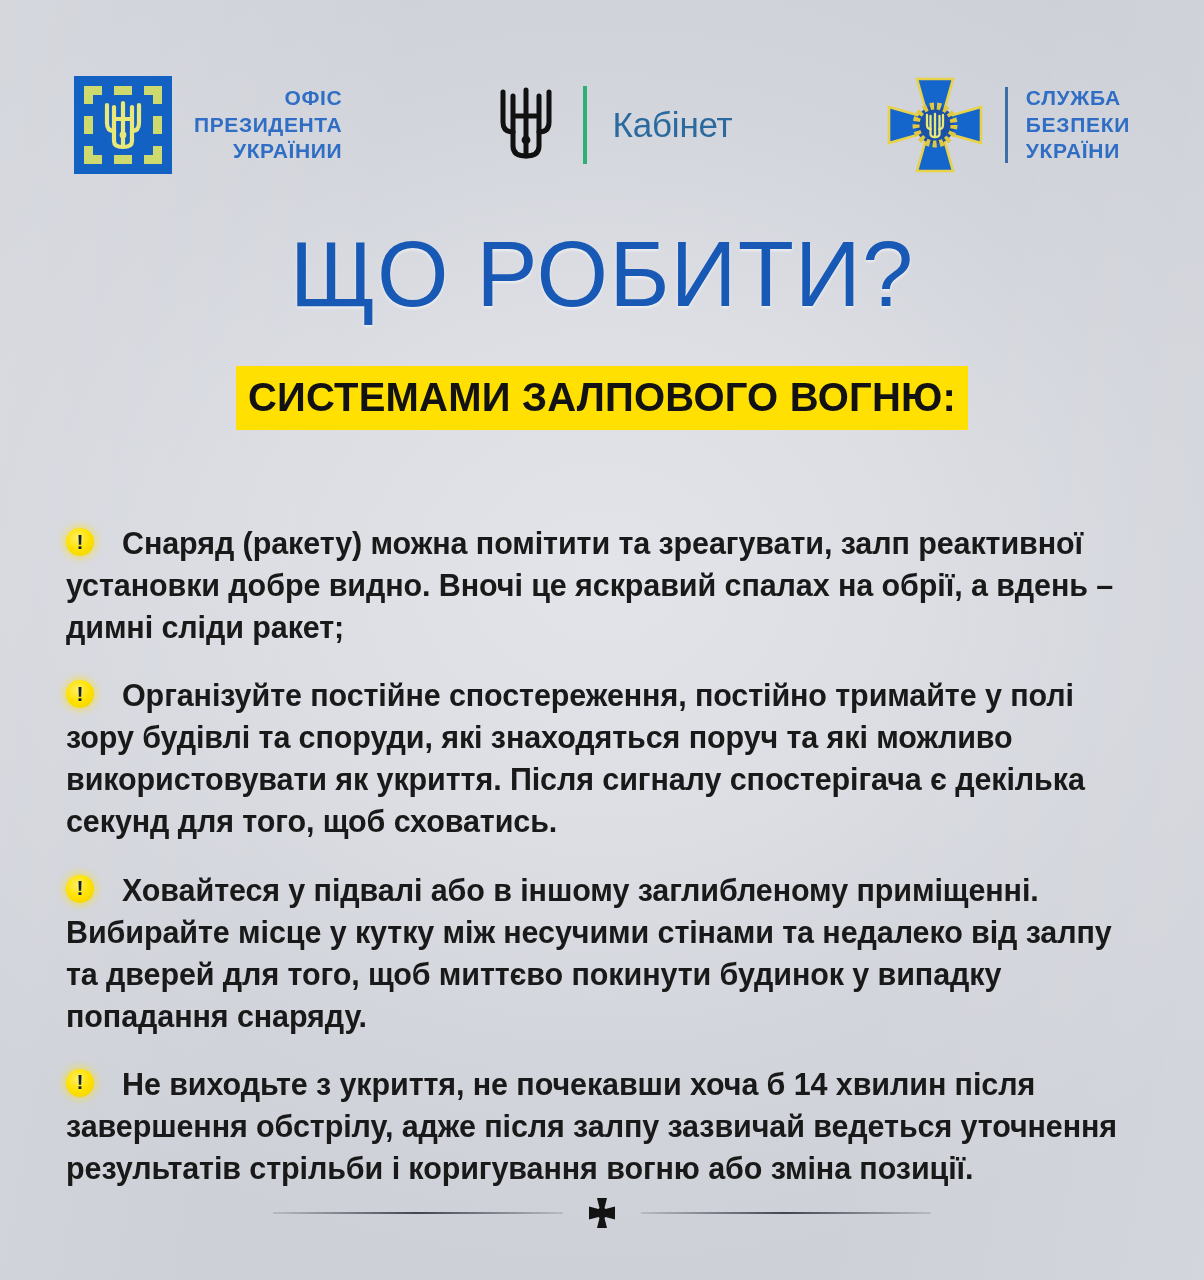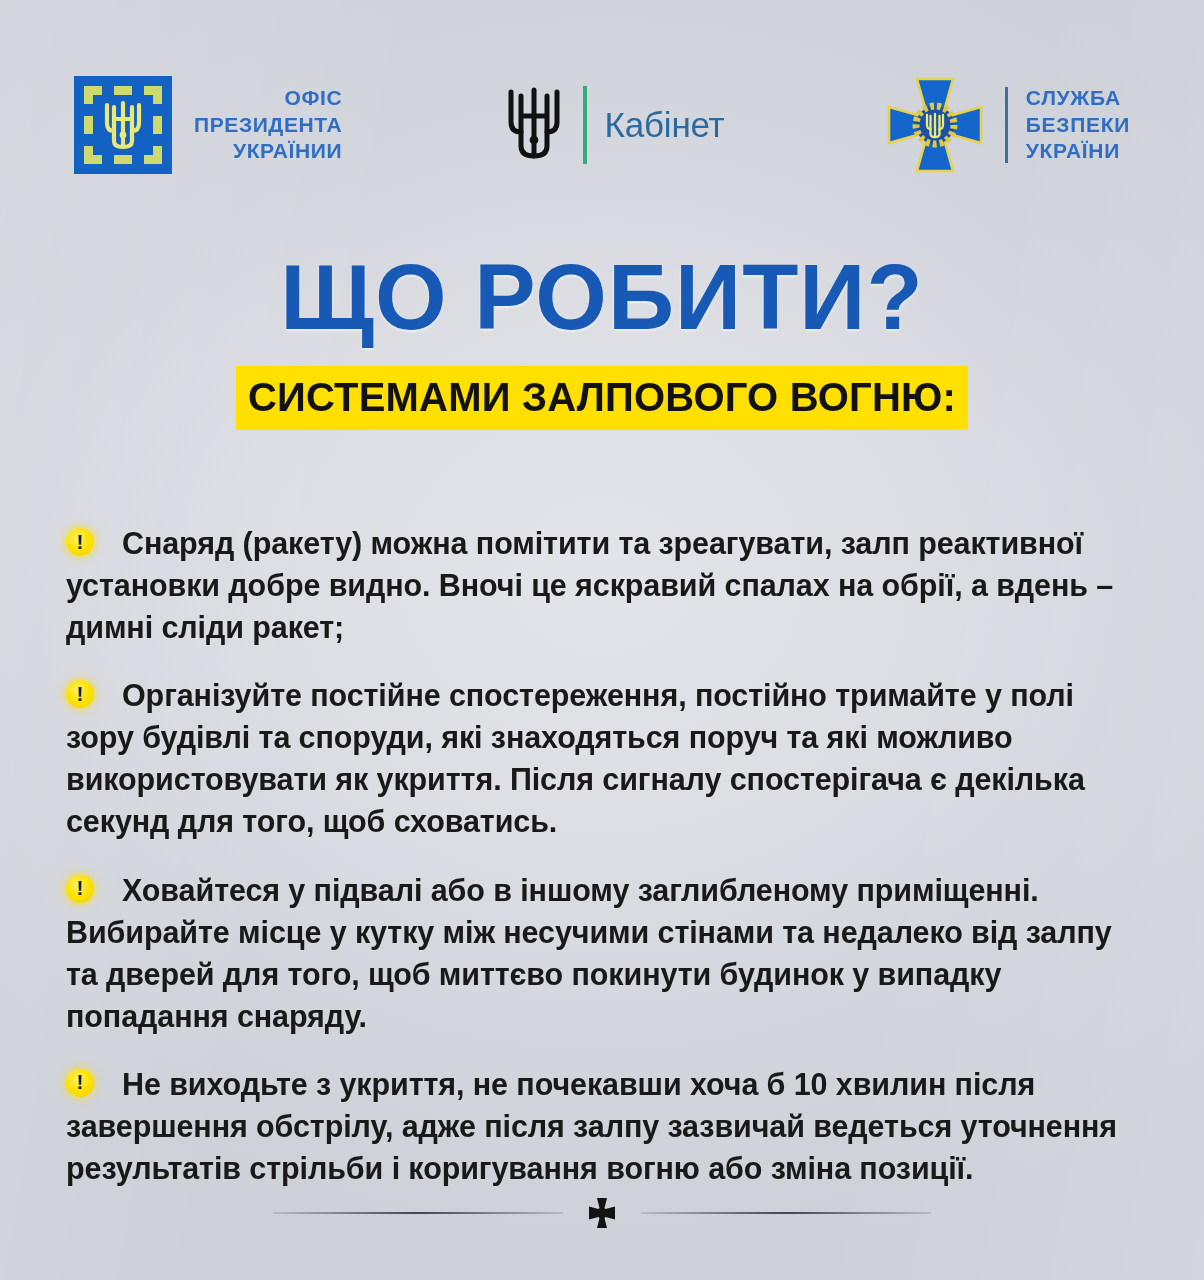--- a/index.html
+++ b/index.html
@@ -81,21 +81,21 @@
     font-weight: bold;
     font-size: 21px;
     line-height: 1.26;
     letter-spacing: 0.6px;
     white-space: pre-line;
     text-align: right;
   }
 
   
   .logo-cm {
-    gap: 0;
+    gap: 8px;
     justify-content: space-between;
   }
   .cm-trident {
     width: 66px;
     height: 80px;
     flex: 0 0 auto;
     display: flex;
     align-items: center;
     justify-content: center;
     margin-right: 16px;
@@ -149,27 +149,27 @@
     font-weight: bold;
     font-size: 21px;
     line-height: 1.26;
     letter-spacing: 0.7px;
     white-space: pre-line;
   }
 
   
   .headline {
     position: absolute;
-    top: 251px;
+    top: 228px;
     left: 0;
     width: 1204px;
     text-align: center;
     z-index: 3;
     color: #1759b4;
-    font-weight: bold;
+    font-weight: normal;
     font-size: 92px;
     letter-spacing: 1px;
     line-height: 1;
     text-shadow: 0 2px 3px rgba(255,255,255,0.55);
   }
 
   
   .subtitle {
     position: absolute;
     top: 366px;
@@ -361,21 +361,21 @@
       <div class="bullet-icon">
           <b>!</b>
         </div>
       <div class="bullet-text">Ховайтеся у підвалі або в іншому заглибленому приміщенні. Вибирайте місце у кутку між несучими стінами та недалеко від залпу та дверей для того, щоб миттєво покинути будинок у випадку попадання снаряду.</div>
     </div>
 
     <div class="bullet">
       <div class="bullet-icon">
           <b>!</b>
         </div>
-      <div class="bullet-text">Не виходьте з укриття, не почекавши хоча б 10 хвилин після завершення обстрілу, адже після залпу зазвичай ведеться уточнення результатів стрільби і коригування вогню або зміна позиції.</div>
+      <div class="bullet-text">Не виходьте з укриття, не почекавши хоча б 14 хвилин після завершення обстрілу, адже після залпу зазвичай ведеться уточнення результатів стрільби і коригування вогню або зміна позиції.</div>
     </div>
 
   </div>
 
   <div class="footer">
     <div class="footer-rule"></div>
     <div class="footer-cross">
       <svg width="26" height="30" viewBox="0 0 26 30" aria-hidden="true">
         <path d="M8 0 L18 0 L15.5 10 L16.5 11 L26 8.5 L26 21.5 L16.5 19 L15.5 20 L18 30 L8 30 L10.5 20 L9.5 19 L0 21.5 L0 8.5 L9.5 11 L10.5 10 Z" fill="#131313"></path>
       </svg>

